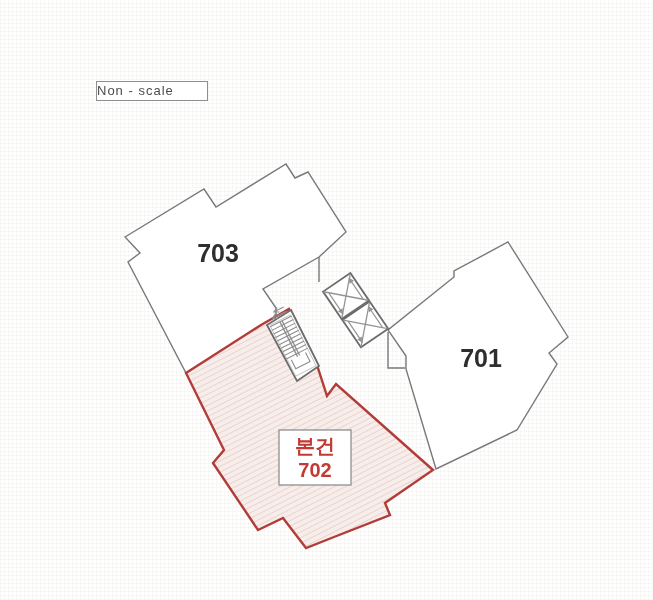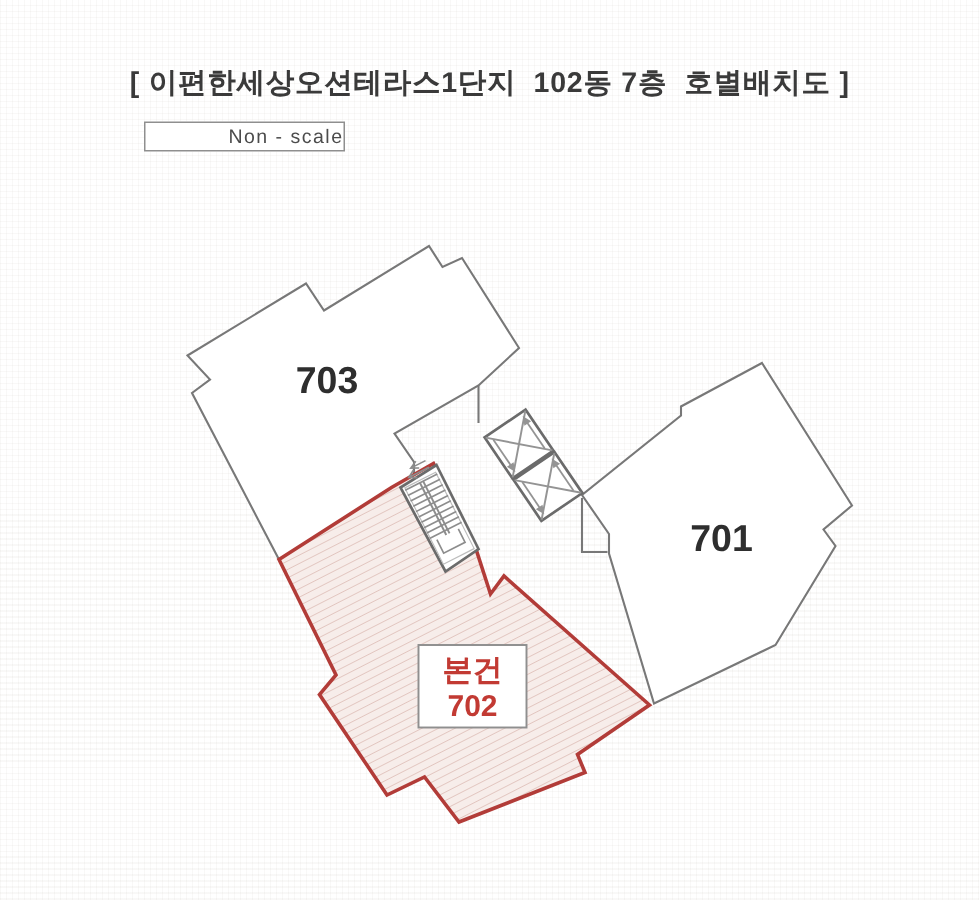--- a/index.html
+++ b/index.html
@@ -10,35 +10,34 @@
       repeating-linear-gradient(0deg, rgba(150,140,125,0.06) 0 1px, transparent 1px 4px),
       repeating-linear-gradient(90deg, rgba(150,140,125,0.06) 0 1px, transparent 1px 4px),
       #ffffff;
   }
   .title{
     position:absolute;top:42px;left:0;width:100%;
     text-align:center;font-size:19px;font-weight:bold;color:#3a3a3a;
     letter-spacing:0.5px;white-space:pre;
   }
   .scalebox{
-    position:absolute;left:96px;top:81px;width:134px;height:20px;
+    position:absolute;left:96px;top:81px;width:112px;height:20px;
     border:1px solid #8f8f8f;box-sizing:border-box;
-    font-size:13px;color:#4c4c4c;text-align:right;line-height:18px;
+    font-size:13px;color:#4c4c4c;text-align:left;line-height:18px;
     letter-spacing:1px;background:#ffffff;
   }
   svg{position:absolute;left:0;top:0;}
   text.unitnum{font-size:25px;font-weight:bold;fill:#2e2e2e;}
   text.subject{font-size:20px;font-weight:bold;}
 </style>
 </head>
 <body>
 
 <div id="stage">
 
-  <div class="title">[ 이편한세상오션테라스1단지  102동 7층  호별배치도 ]</div>
   <div class="scalebox">Non - scale</div>
 
   <svg width="653" height="600" viewBox="0 0 653 600">
     <defs>
       <pattern id="subjectHatch" width="5" height="5" patternUnits="userSpaceOnUse" patternTransform="rotate(63)">
         <rect width="5" height="5" fill="#f7edea"></rect>
         <line x1="0" y1="0" x2="0" y2="5" stroke="#ddbcb5" stroke-width="1"></line>
       </pattern>
     </defs>
 

